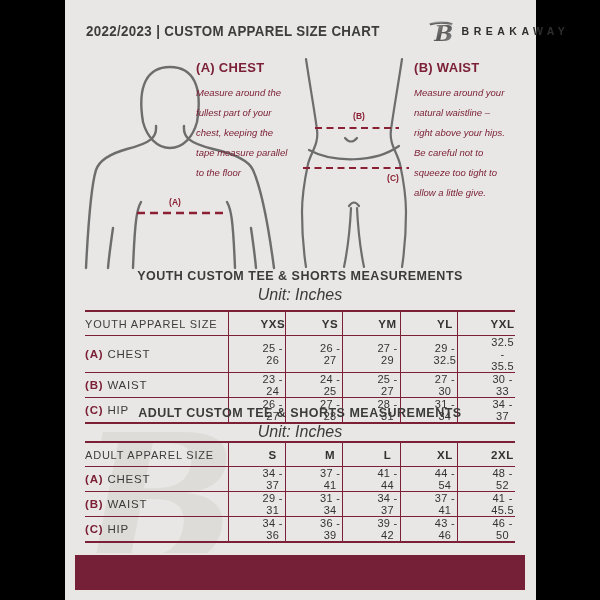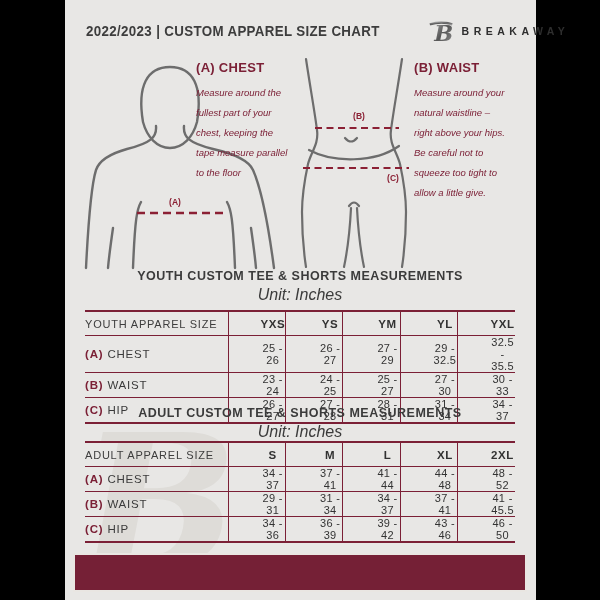--- a/index.html
+++ b/index.html
@@ -211,21 +211,21 @@
       <td class="size">M</td>
       <td class="size">L</td>
       <td class="size">XL</td>
       <td class="size">2XL</td>
     </tr>
     <tr>
       <td class="rlabel"><span class="pfx">(A)</span> <span>CHEST</span></td>
       <td class="val">34 - 37</td>
       <td class="val">37 - 41</td>
       <td class="val">41 - 44</td>
-      <td class="val">44 - 48</td>
+      <td class="val">44 - 54</td>
       <td class="val">48 - 52</td>
     </tr>
     <tr>
       <td class="rlabel"><span class="pfx">(B)</span> <span>WAIST</span></td>
       <td class="val">29 - 31</td>
       <td class="val">31 - 34</td>
       <td class="val">34 - 37</td>
       <td class="val">37 - 41</td>
       <td class="val">41 - 45.5</td>
     </tr>

